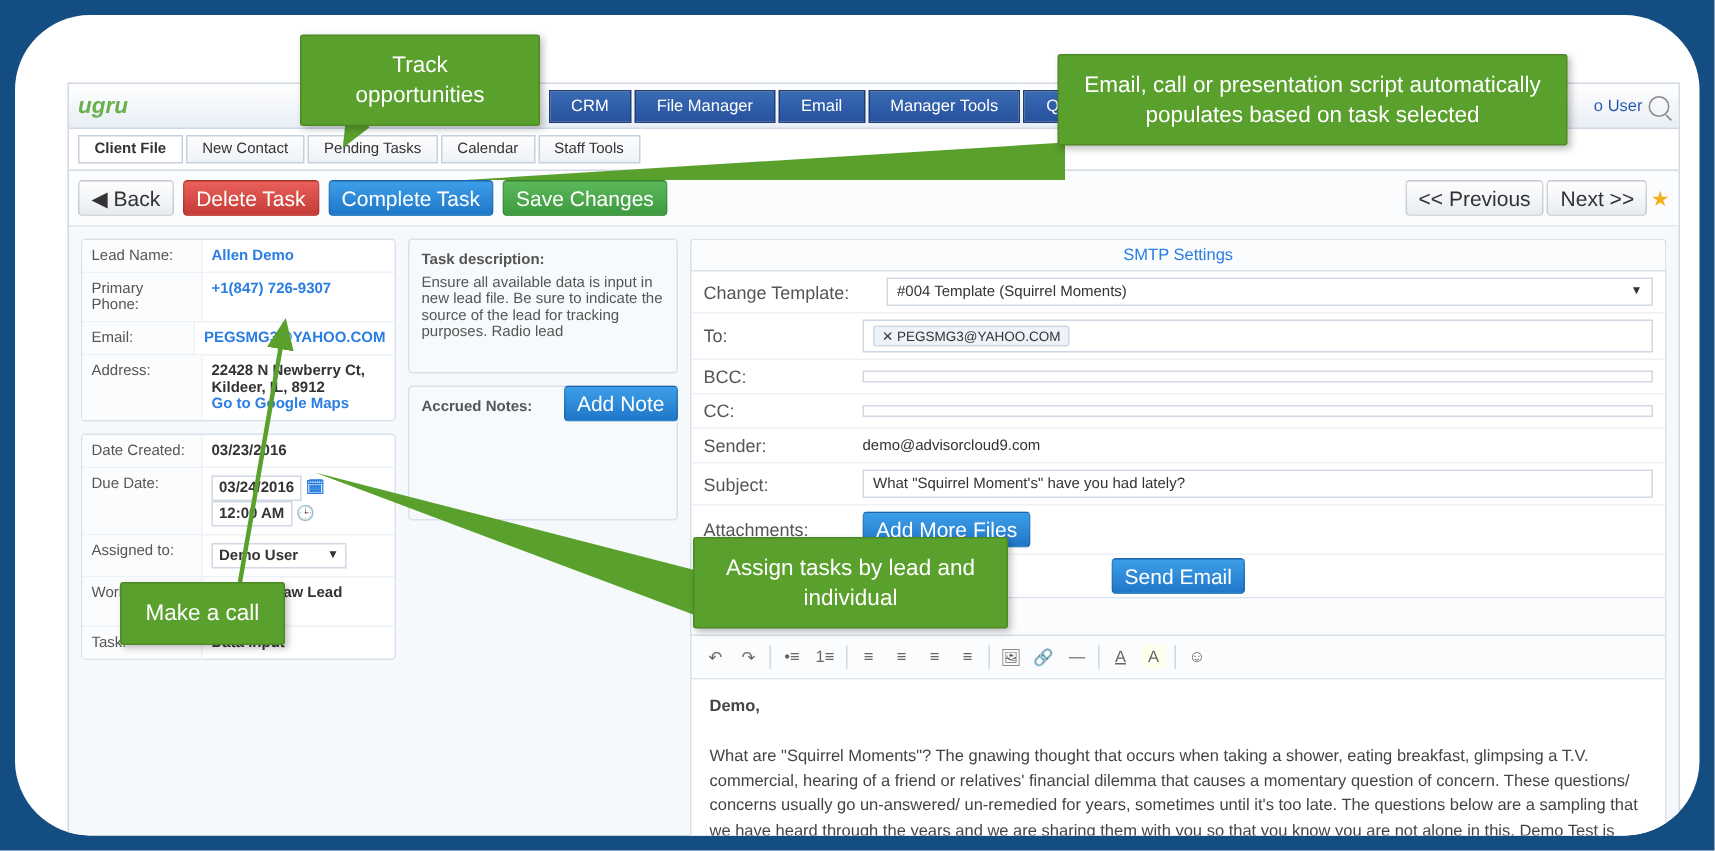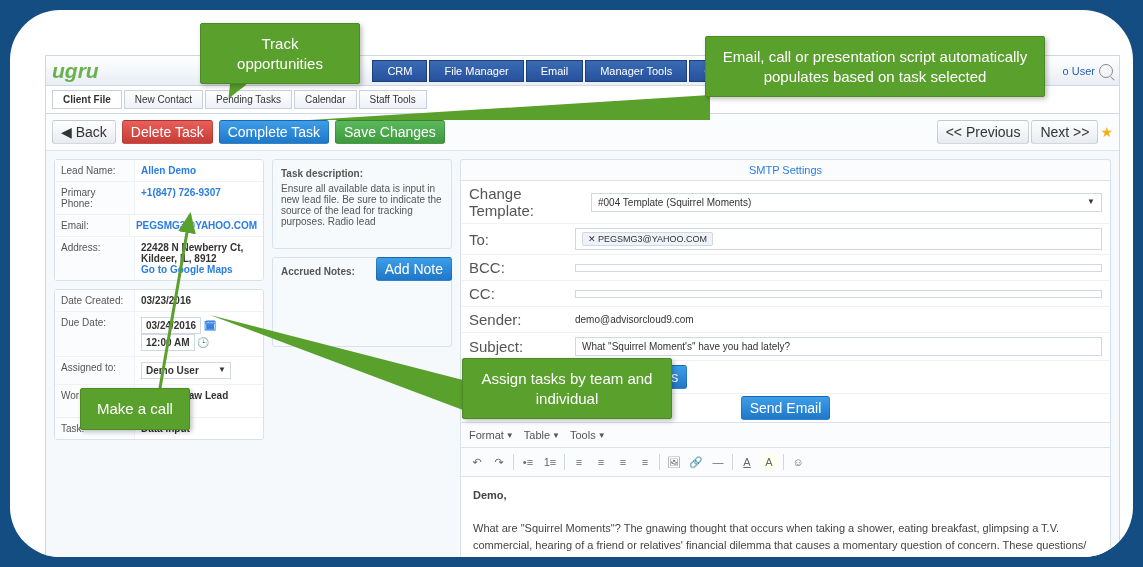--- a/index.html
+++ b/index.html
@@ -1,20 +1,20 @@
 <!DOCTYPE html>
 <html><head>
 <meta charset="utf-8">
 <style>
   * { box-sizing: border-box; margin: 0; padding: 0; }
   body { font-family: Arial, sans-serif; background: #144d82; width: 1143px; height: 567px; overflow: hidden; position: relative; }
   .frame { position: absolute; top: 10px; left: 10px; width: 1123px; height: 547px; background: #fff; border-radius: 50px; overflow: hidden; }
   .app { position: absolute; top: 45px; left: 35px; width: 1075px; height: 520px; background: linear-gradient(#e9f0f7,#f6f9fc 40px,#f6f9fc); font-size: 11px; color: #333; border: 1px solid #cfd8e3; overflow: hidden; }
   .topbar { height: 30px; display: flex; align-items: center; justify-content: space-between; padding: 0 6px; background: linear-gradient(#fff,#e8eef5); border-bottom: 1px solid #cfd8e3; }
-  .logo { color: #6ab04c; font-weight: bold; font-size: 21px; font-style: italic; }
+  .logo { color: #6ab04c; font-weight: bold; font-size: 15px; font-style: italic; }
   .mainnav { display: flex; gap: 2px; }
   .mainnav .item { background: linear-gradient(#3a6bb5,#27519c); color: #fff; padding: 4px 14px; font-size: 11px; border: 1px solid #1e3f7a; cursor: pointer; }
   .userarea { display: flex; align-items: center; gap: 4px; }
   .userarea span { color: #2a5db0; }
   .search-ic { width: 14px; height: 14px; border: 1px solid #888; border-radius: 50%; position: relative; }
   .search-ic::after { content: ""; position: absolute; width: 5px; height: 1px; background: #888; bottom: -2px; right: -3px; transform: rotate(45deg); }
   .subtabs { display: flex; gap: 2px; padding: 4px 6px; background: #fff; border-bottom: 1px solid #cfd8e3; }
   .subtabs .tab { background: linear-gradient(#fdfdfd,#eef2f7); border: 1px solid #c7d0dc; padding: 3px 10px; font-size: 10px; color: #333; cursor: pointer; }
   .subtabs .tab.active { background: #fff; font-weight: bold; }
   .actionrow { display: flex; align-items: center; gap: 6px; padding: 6px; border-bottom: 1px solid #e0e6ee; background: #fafcfe; }
@@ -36,21 +36,21 @@
   .inputish { border: 1px solid #cfd8e3; padding: 2px 4px; font-size: 10px; display: inline-block; background: #fff; }
   .midcol { width: 180px; flex: none; }
   .midpanel { background: #f7fafc; border: 1px solid #d9e1ea; border-radius: 3px; padding: 8px; font-size: 10px; color: #555; margin-bottom: 8px; min-height: 90px; position: relative; }
   .midpanel-title { font-weight: bold; margin-bottom: 4px; }
   .addnote { position: absolute; top: -1px; right: -1px; }
   .rightcol { flex: 1; }
   .smtp-title { text-align: center; color: #2a7de1; font-size: 11px; padding: 4px; border: 1px solid #d9e1ea; border-bottom: none; border-radius: 3px 3px 0 0; background: #fafcfe; }
   .form { border: 1px solid #d9e1ea; background: #fff; }
   .frow { display: flex; align-items: center; border-bottom: 1px solid #eef2f6; padding: 4px 8px; gap: 6px; }
   .frow:last-child { border-bottom: none; }
-  .flab { width: 100px; font-size: 15px; color: #555; text-align: left; }
+  .flab { width: 100px; font-size: 12px; color: #555; text-align: left; }
   .finput { flex: 1; border: 1px solid #cfd8e3; padding: 3px 6px; font-size: 10px; background: #fff; }
   .chip { display: inline-block; background: #eef3f9; border: 1px solid #cfd8e3; padding: 1px 5px; font-size: 9px; border-radius: 2px; }
   .toolbar { display: flex; align-items: center; gap: 10px; padding: 6px 8px; border: 1px solid #d9e1ea; border-top: none; background: #fafcfe; font-size: 11px; color: #555; }
   .toolbar .menu { cursor: pointer; display: flex; align-items: center; gap: 2px; }
   .toolbar-ic { display: inline-flex; width: 16px; height: 16px; align-items: center; justify-content: center; cursor: pointer; color: #666; font-size: 11px; }
   .sep { width: 1px; height: 16px; background: #d0d7e0; }
   .editor { border: 1px solid #d9e1ea; border-top: none; background: #fff; padding: 10px 12px; font-size: 11px; line-height: 1.5; color: #444; height: 220px; overflow: hidden; }
   .callout { position: absolute; background: #5aa02c; color: #fff; font-size: 15px; text-align: center; padding: 10px 16px; border: 1px solid #4d8a25; box-shadow: 2px 2px 5px rgba(0,0,0,.25); border-radius: 2px; line-height: 1.3; z-index: 50; }
   .arrowline { position: absolute; pointer-events: none; z-index: 40; }
   .sendrow { text-align: center; padding: 6px; }
@@ -244,21 +244,21 @@
           <div>What are "Squirrel Moments"? The gnawing thought that occurs when taking a shower, eating breakfast, glimpsing a T.V. commercial, hearing of a friend or relatives' financial dilemma that causes a momentary question of concern. These questions/ concerns usually go un-answered/ un-remedied for years, sometimes until it's too late. The questions below are a sampling that we have heard through the years and we are sharing them with you so that you know you are not alone in this. Demo Test is uniquely positioned to put your mind at ease as it relates to the questions below and many more. Call us today to schedule your no obligation consultation. We are confident you'll be pleased!</div><br>
           
         </div>
       </div>
     </div>
   </div>
 
   <div class="callout" style="top:13px; left:190px; width:160px;">Track opportunities</div>
   <div class="callout" style="top:26px; left:695px; width:340px;">Email, call or presentation script automatically populates based on task selected</div>
   <div class="callout" style="top:378px; left:70px;">Make a call</div>
-  <div class="callout" style="top:348px; left:452px; width:210px;">Assign tasks by team and individual</div>
+  <div class="callout" style="top:348px; left:452px; width:210px;">Assign tasks by lead and individual</div>
 
   <svg class="arrowline" style="top:0;left:0;" width="1123" height="547">
     <defs>
       <marker id="ah" markerWidth="8" markerHeight="8" refX="6" refY="3" orient="auto">
         <path d="M0,0 L7,3 L0,6 Z" fill="#5aa02c"></path>
       </marker>
     </defs>
 
     <path d="M230,68 L220,86" stroke="#5aa02c" stroke-width="3" marker-end="url(#ah)" fill="none"></path>
 

